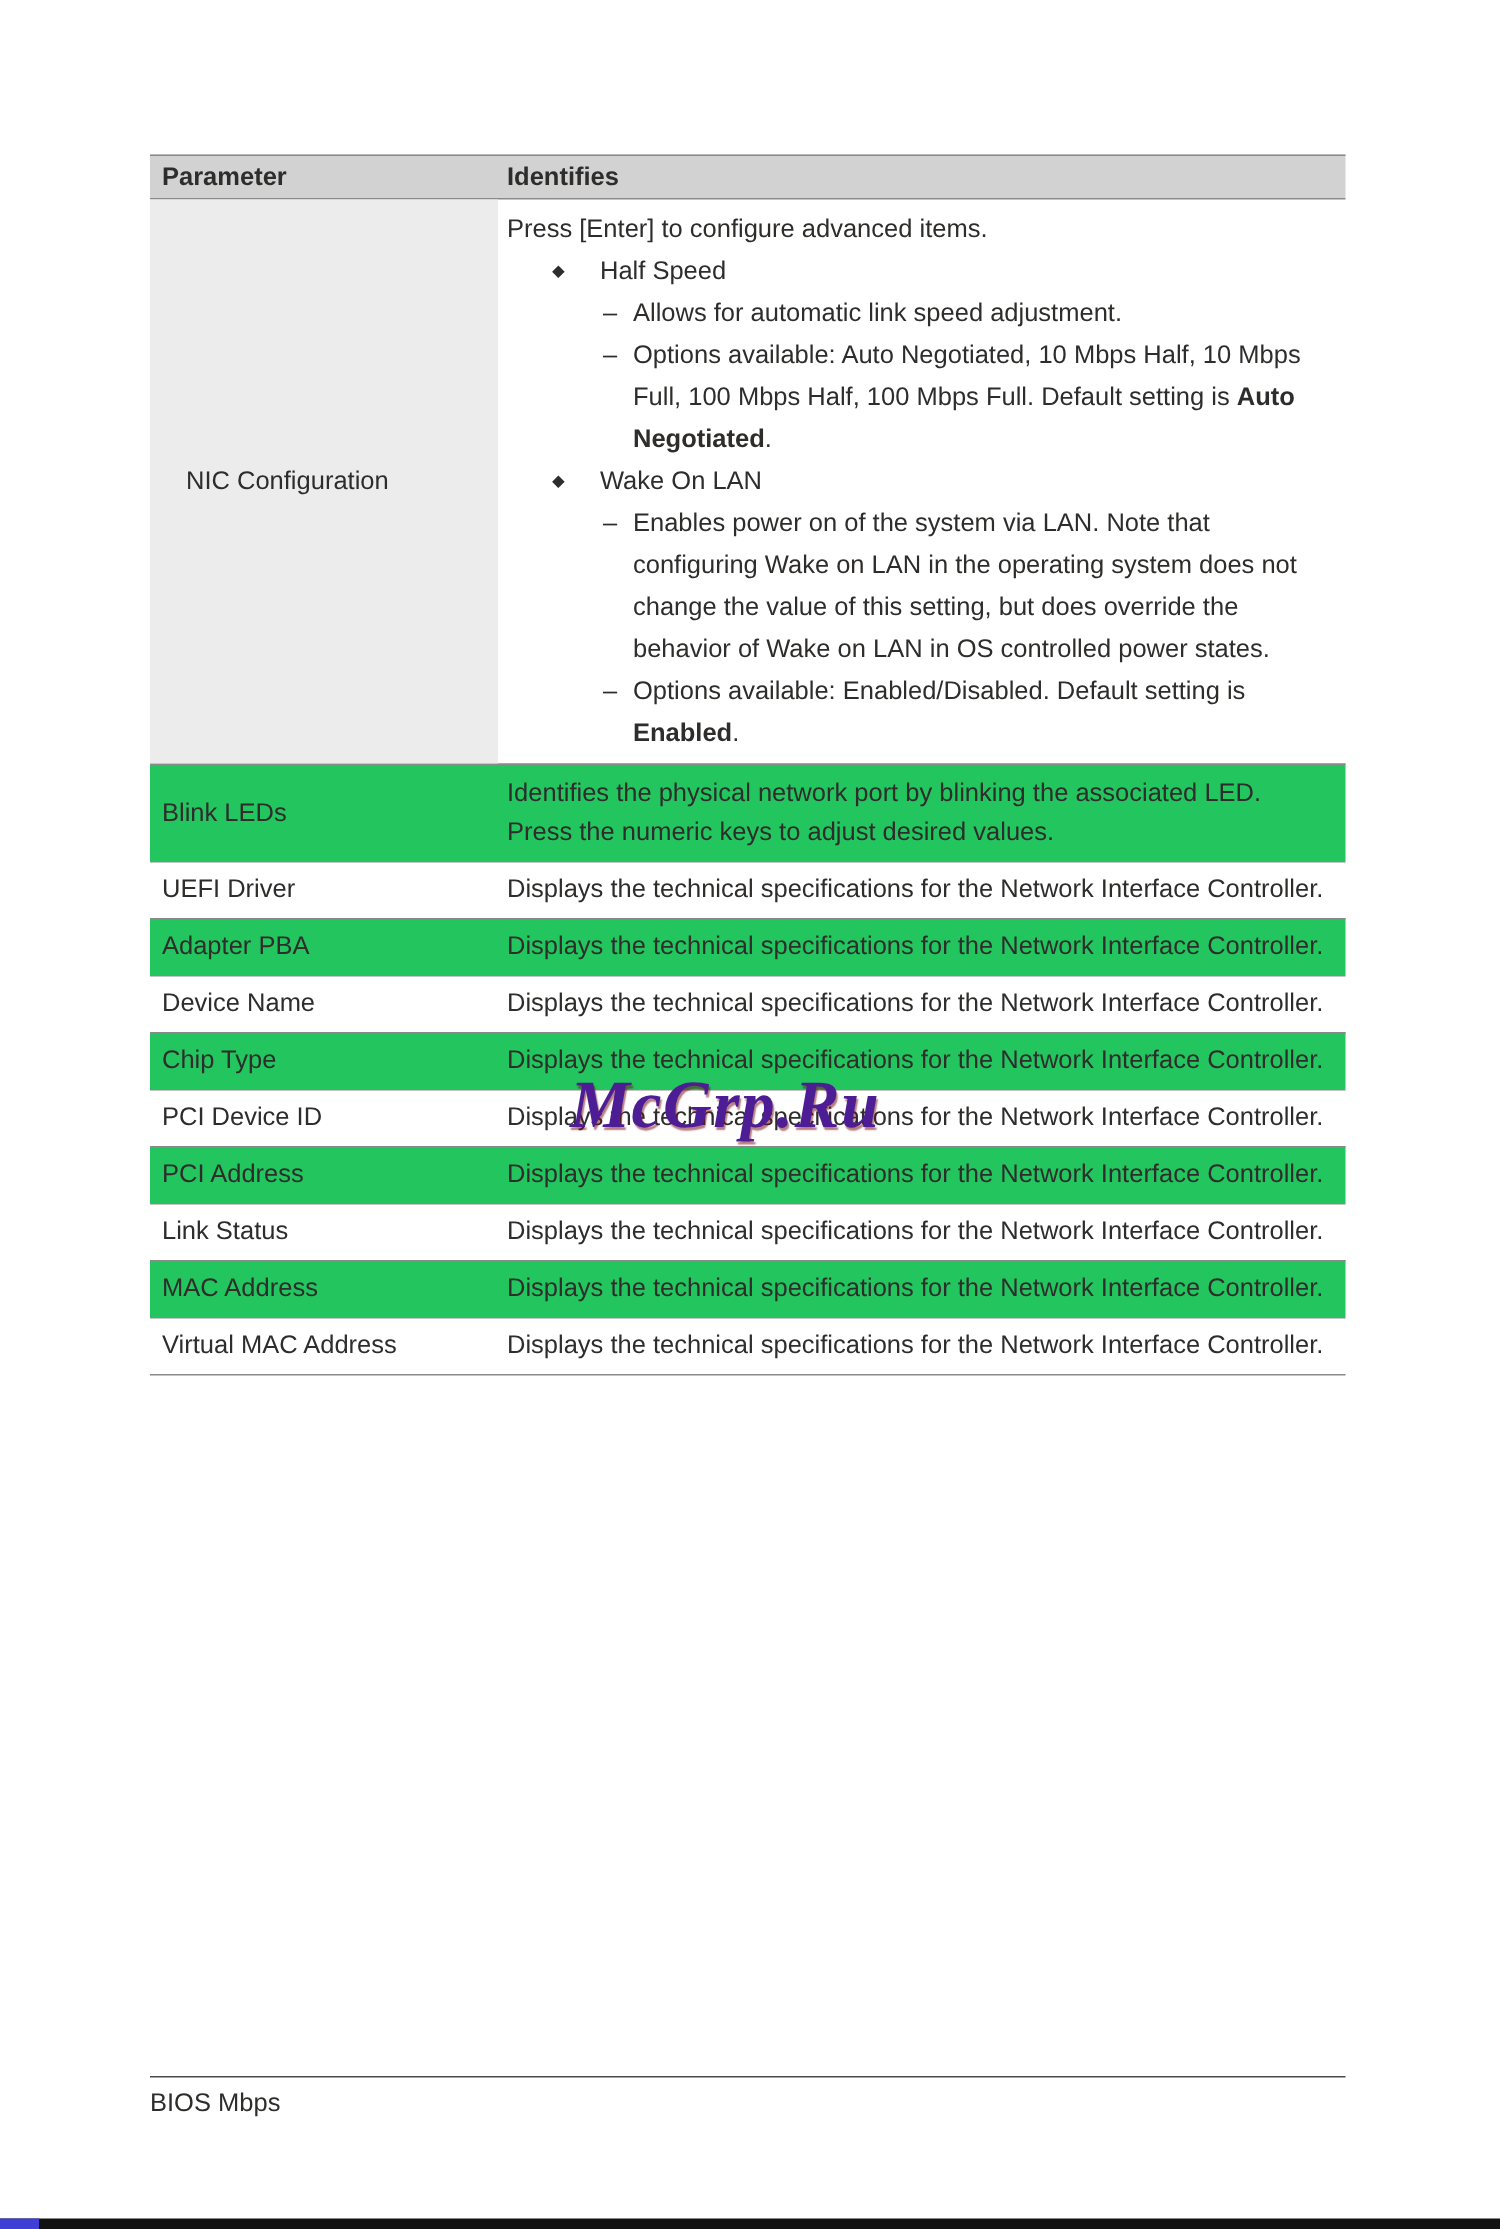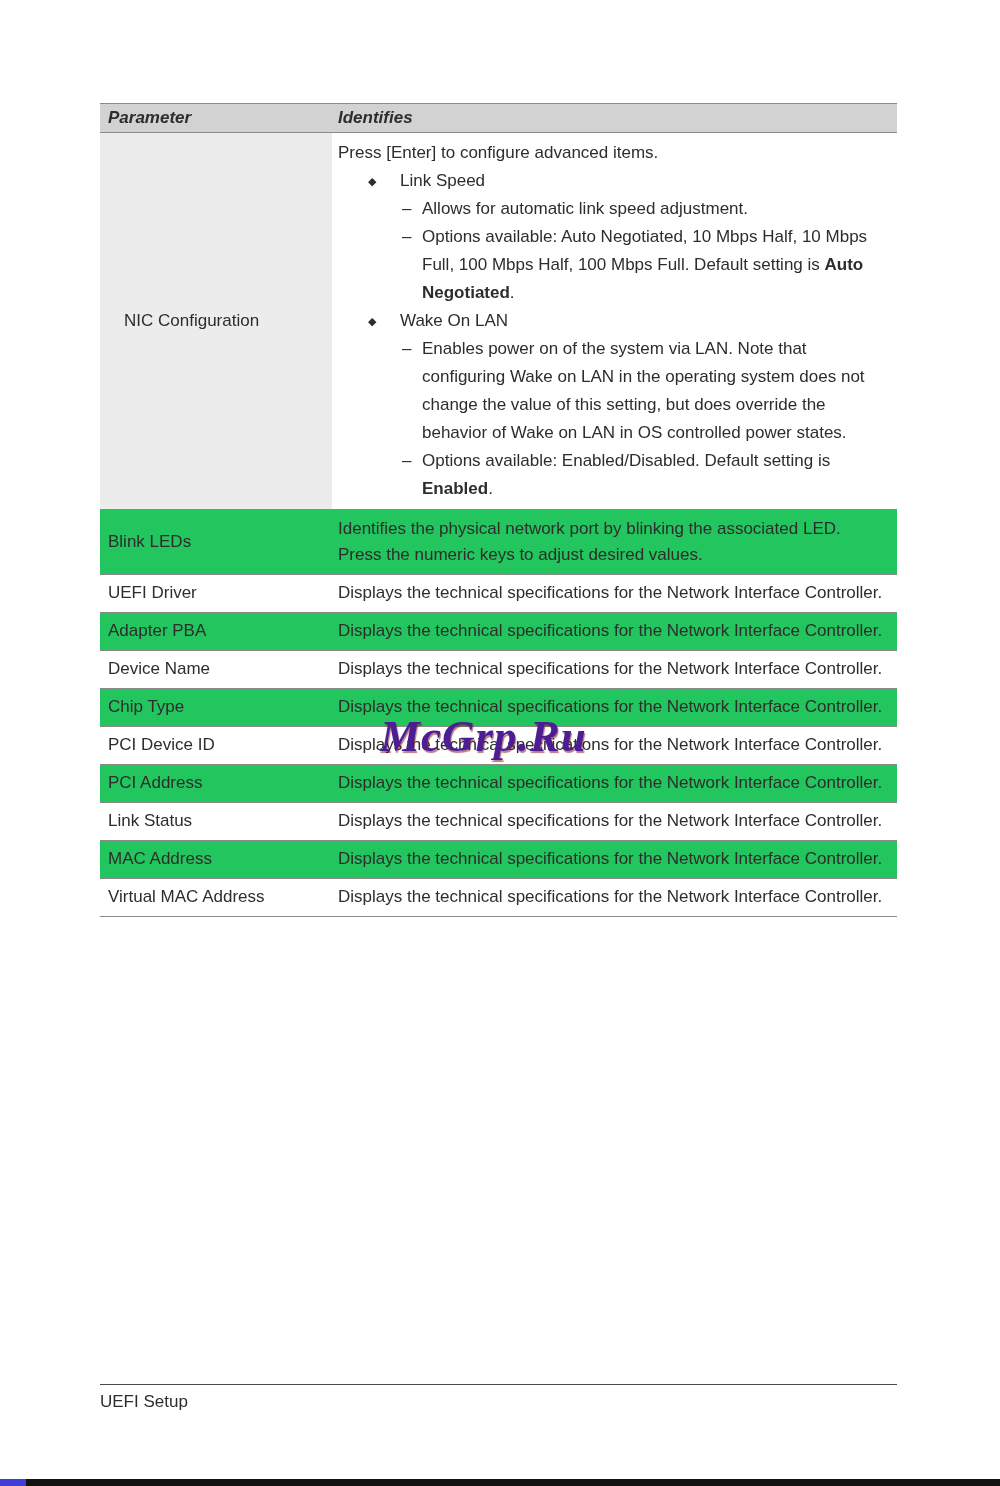--- a/index.html
+++ b/index.html
@@ -16,21 +16,21 @@
   
   .doc-table {
     position: absolute; left: 100px; top: 103px; width: 797px;
     font-size: 17px;
     border-bottom: 1px solid #8a8a8a;
   }
   .t-row { display: flex; border-top: 1px solid #8a8a8a; }
   .c-param { flex: 0 0 232px; width: 232px; padding: 6px 6px 6px 8px; }
   .c-desc  { flex: 1; padding: 6px 10px 6px 6px; }
 
-  .t-head { background: #d2d2d2; font-style: italic; }
+  .t-head { background: #d2d2d2; }
   .t-head .c-param, .t-head .c-desc { font-weight: bold; padding-top: 4px; padding-bottom: 4px; }
 
   .row-white { background: #ffffff; }
   .row-shade { background: #22c55e; }
 
   .row-nic .c-param { background: #ececec; display: flex; align-items: center; padding-left: 24px; }
   .row-blink .c-param { display: flex; align-items: center; }
 
   .simple .c-param, .simple .c-desc { padding-top: 8px; padding-bottom: 9px; }
 
@@ -77,21 +77,21 @@
       <div class="c-desc">Identifies</div>
     </div>
 
     <div class="t-row row-white row-nic">
       <div class="c-param">NIC Configuration</div>
       <div class="c-desc">
         <div class="desc-line">Press [Enter] to configure advanced items.</div>
 
         <div class="bullet-item">
           <span class="bullet-glyph">◆</span>
-          <span>Link Speed</span>
+          <span>Half Speed</span>
         </div>
         <div class="sub-item">
           <span class="dash">–</span>
           <span class="sub-text"><span>Allows for automatic link speed adjustment.</span><b></b><span></span></span>
         </div>
         <div class="sub-item">
           <span class="dash">–</span>
           <span class="sub-text"><span>Options available: Auto Negotiated, 10 Mbps Half, 10 Mbps Full, 100 Mbps Half, 100 Mbps Full. Default setting is </span><b>Auto Negotiated</b><span>.</span></span>
         </div>
 
@@ -154,20 +154,20 @@
       <div class="c-param">Virtual MAC Address</div>
       <div class="c-desc">Displays the technical specifications for the Network Interface Controller.</div>
     </div>
 
   </div>
 
   <div class="watermark">McGrp.Ru</div>
 
   <div class="footer-rule"></div>
   <div class="footer">
-    <span class="footer-left">UEFI Setup</span>
+    <span class="footer-left">BIOS Mbps</span>
   </div>
 
   <div class="bottom-bar">
     <span class="bottom-bar-blue"></span>
   </div>
 
 </div>
 
 </body></html>

